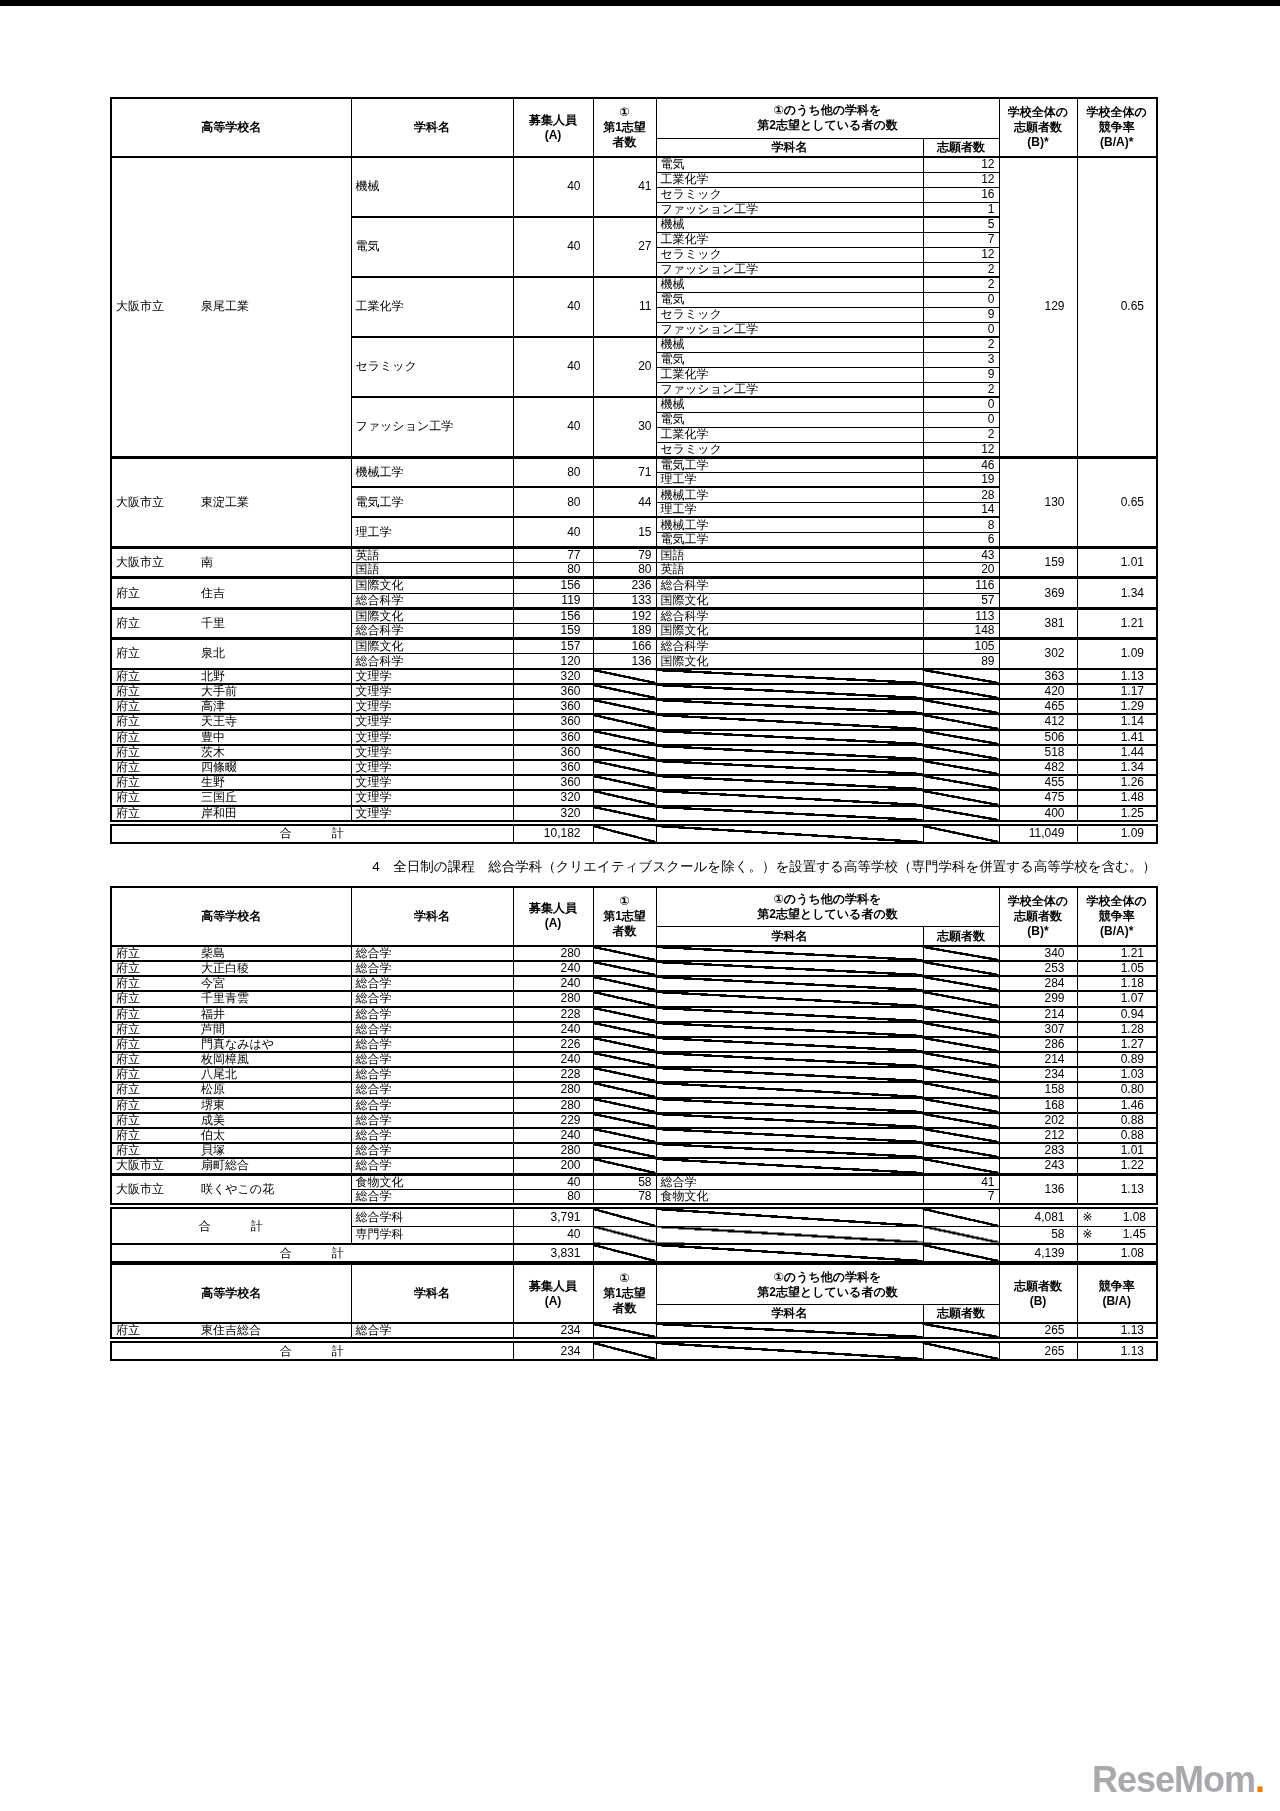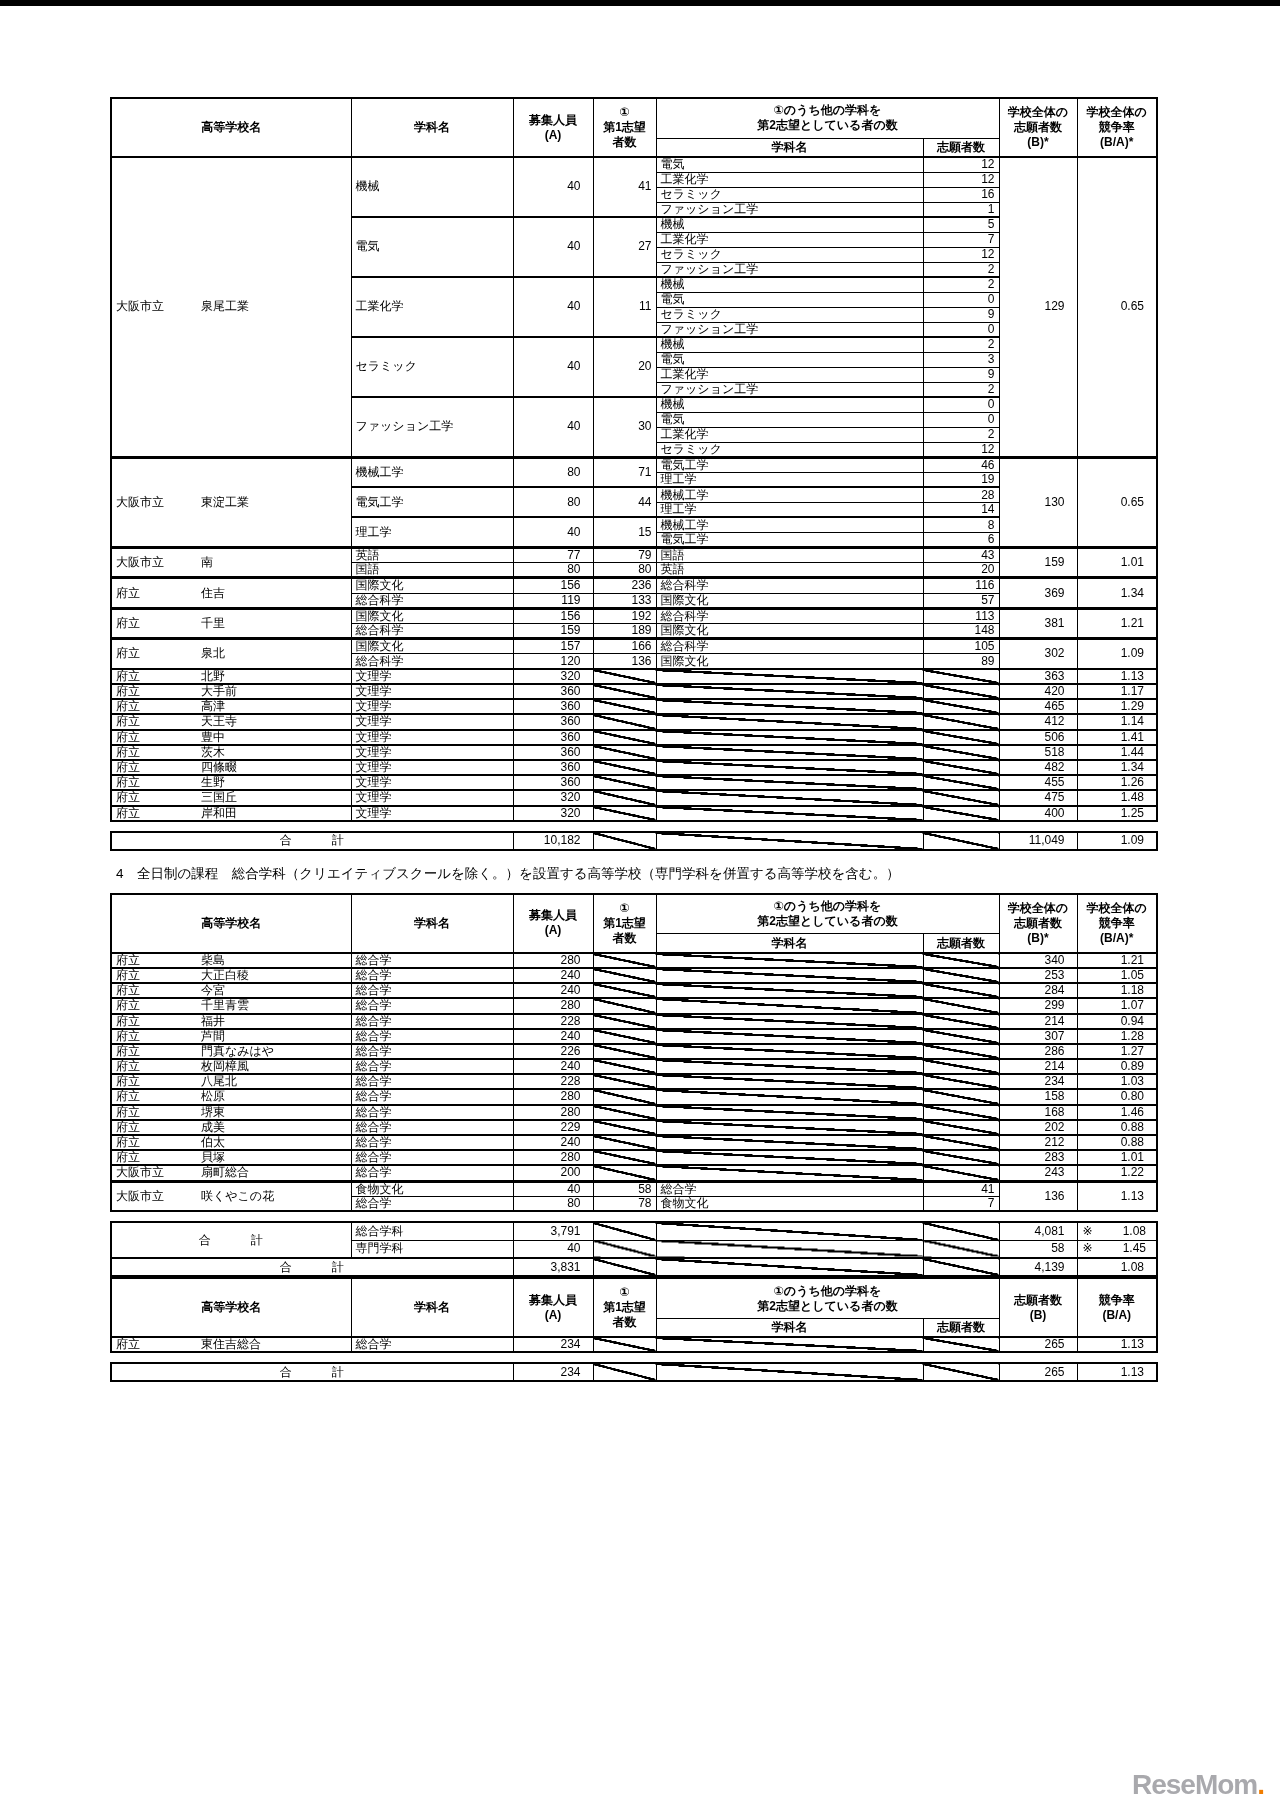--- a/index.html
+++ b/index.html
@@ -17,27 +17,27 @@
   .nm{text-align:right;padding-right:8px;}
   .p12{padding-right:12px !important;}
   .dp{text-align:left;padding-left:5px;}
   .sd{text-align:left;padding-left:5px;}
   .sc{text-align:left;padding-left:6px;font-size:12.5px;}
   .fo{display:inline-block;width:85px;}
   .grp td{border-top:3px solid #000;}
   .dgrp td{border-top:2px solid #000;}
   .g2 td{border-top:2px solid #000;}
   .dg{background-image:linear-gradient(to right top,transparent calc(50% - 1.2px),#000 calc(50% - 1.2px),#000 calc(50% + 1.2px),transparent calc(50% + 1.2px));}
-  table.tt{margin-top:9px;}
+  table.tt{margin-top:2px;}
   .tt td{height:18px;}
   .lbl{text-align:center;font-size:13px;letter-spacing:1px;}
   .fxc{padding:0 !important;}
   .fx{display:flex;justify-content:space-between;align-items:center;padding:0 10px 0 5px;height:100%;}
-  .sec-title{font-size:13.5px;margin:14px 0 10px;padding-left:6px;white-space:nowrap;}
-  .wm{position:absolute;right:16px;bottom:10px;font-size:28px;font-weight:bold;color:#a9a9ad;letter-spacing:-1px;}
+  .sec-title{font-size:13.5px;margin:14px 0 10px;padding-left:6px;white-space:nowrap;text-align:right;}
+  .wm{position:absolute;right:16px;bottom:10px;font-size:36px;font-weight:bold;color:#a9a9ad;letter-spacing:-1px;}
   .wm .dot{color:#f07d00;}
 </style>
 </head>
 <body>
 
 <div class="sheet">
 <div class="topbar"></div>
 <div class="content">
 
 <table class="t">

